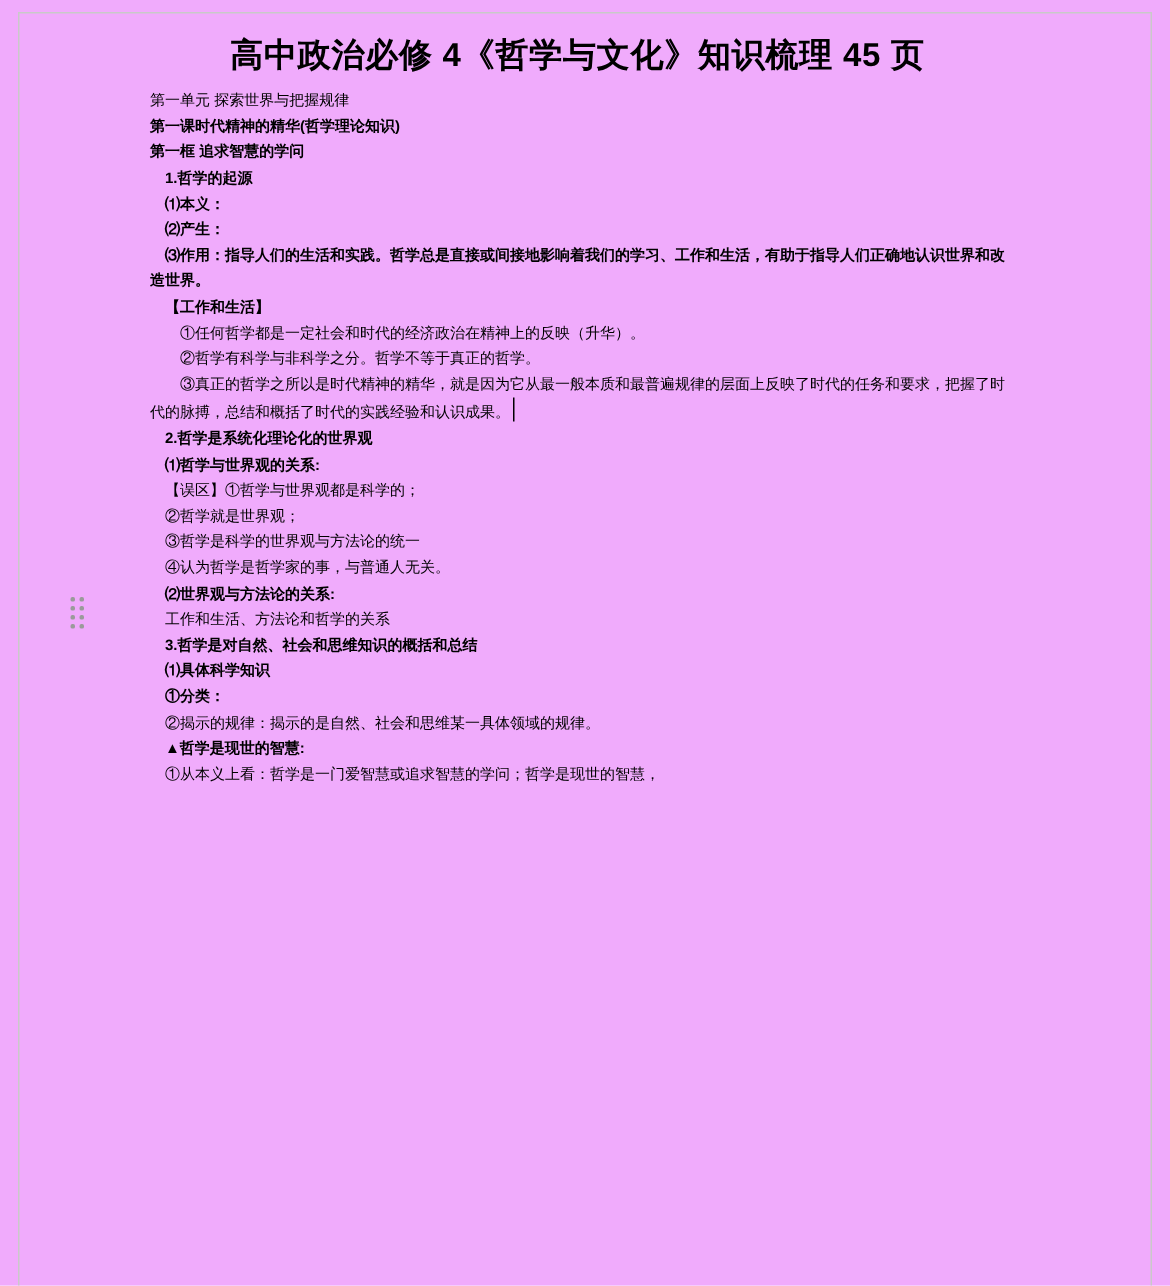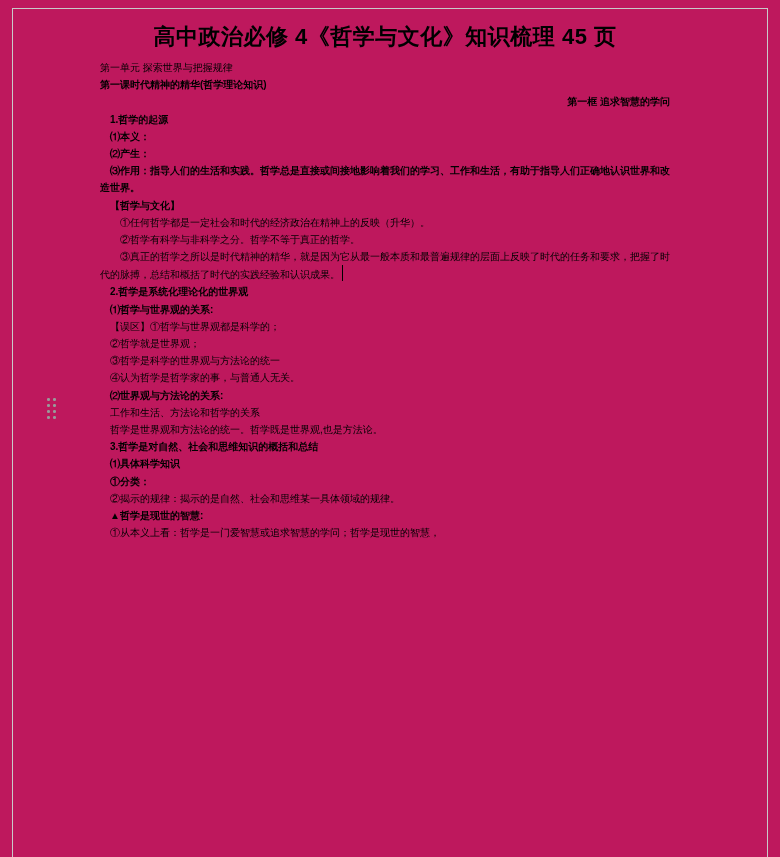--- a/index.html
+++ b/index.html
@@ -11,21 +11,21 @@
     width: 780px;
     height: 857px;
     font-family: "Liberation Sans", sans-serif;
     color: #000000;
     overflow: hidden;
   }
   .page {
     position: relative;
     width: 780px;
     height: 857px;
-    background: #be185d;
+    background: #f0abfc;
     box-sizing: border-box;
   }
   .page-border {
     position: absolute;
     left: 12px;
     top: 8px;
     right: 12px;
     bottom: 0px;
     border: 1px solid #c9c9c9;
     border-bottom: none;
@@ -45,21 +45,21 @@
     margin: 0 0 6px 0;
     letter-spacing: 0.5px;
   }
   p {
     margin: 0;
     font-size: 10px;
     line-height: 1.72;
     text-align: justify;
   }
   .b { font-weight: bold; }
-  .center { text-align: right; }
+  .center { text-align: left; }
   .indent { text-indent: 2em; }
   .indent1 { text-indent: 1em; }
   .caret {
     display: inline-block;
     width: 1px;
     height: 16px;
     background: #000;
     vertical-align: -3px;
     margin-left: 2px;
   }
@@ -102,33 +102,32 @@
   <div class="content">
     <div class="doc-title">高中政治必修 4《哲学与文化》知识梳理 45 页</div>
 
     <p>第一单元  探索世界与把握规律</p>
     <p class="b">第一课时代精神的精华(哲学理论知识)</p>
     <p class="b center">第一框  追求智慧的学问</p>
     <p class="b indent1">1.哲学的起源</p>
     <p class="b indent1">⑴本义：</p>
     <p class="b indent1">⑵产生：</p>
     <p class="b indent1">⑶作用：指导人们的生活和实践。哲学总是直接或间接地影响着我们的学习、工作和生活，有助于指导人们正确地认识世界和改造世界。</p>
-    <p class="b indent1">【哲学与文化】</p>
+    <p class="b indent1">【工作和生活】</p>
     <p class="indent">①任何哲学都是一定社会和时代的经济政治在精神上的反映（升华）。</p>
     <p class="indent">②哲学有科学与非科学之分。哲学不等于真正的哲学。</p>
     <p class="indent"><span>③真正的哲学之所以是时代精神的精华，就是因为它从最一般本质和最普遍规律的层面上反映了时代的任务和要求，把握了时代的脉搏，总结和概括了时代的实践经验和认识成果。</span><span class="caret"></span></p>
     <p class="b indent1">2.哲学是系统化理论化的世界观</p>
     <p class="b indent1">⑴哲学与世界观的关系:</p>
     <p class="indent1">【误区】①哲学与世界观都是科学的；</p>
     <p class="indent1">②哲学就是世界观；</p>
     <p class="indent1">③哲学是科学的世界观与方法论的统一</p>
     <p class="indent1">④认为哲学是哲学家的事，与普通人无关。</p>
     <p class="b indent1">⑵世界观与方法论的关系:</p>
     <p class="indent1">工作和生活、方法论和哲学的关系</p>
-    <p class="indent1">哲学是世界观和方法论的统一。哲学既是世界观,也是方法论。</p>
     <p class="b indent1">3.哲学是对自然、社会和思维知识的概括和总结</p>
     <p class="b indent1">⑴具体科学知识</p>
     <p class="b indent1">①分类：</p>
     <p class="indent1">②揭示的规律：揭示的是自然、社会和思维某一具体领域的规律。</p>
     <p class="b indent1">▲哲学是现世的智慧:</p>
     <p class="indent1">①从本义上看：哲学是一门爱智慧或追求智慧的学问；哲学是现世的智慧，</p>
   </div>
 </div>
 
 </body></html>

